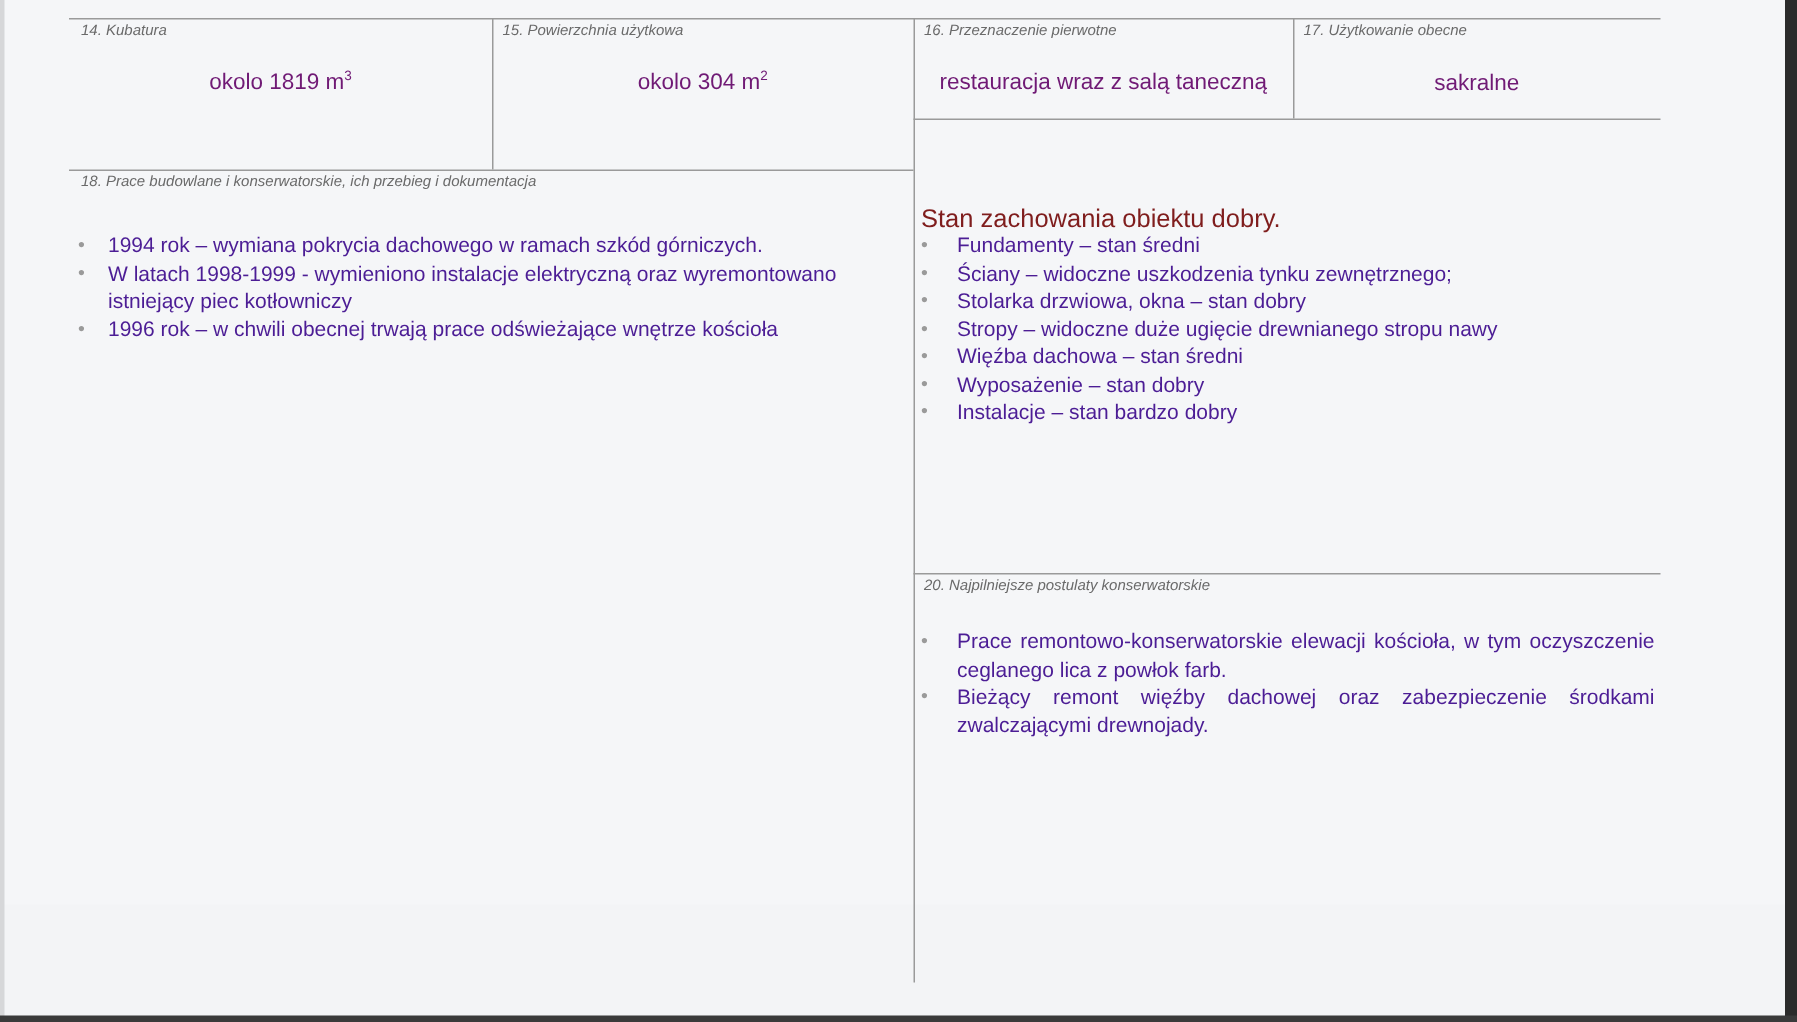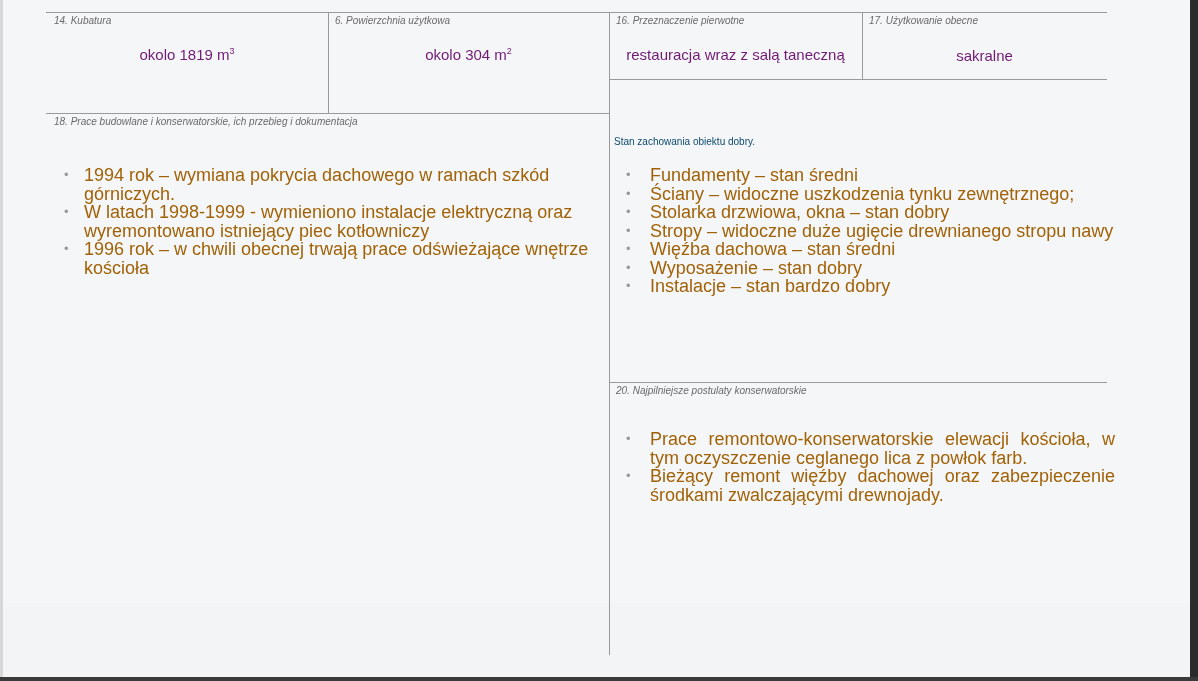--- a/index.html
+++ b/index.html
@@ -15,48 +15,48 @@
   .edge-left { position:absolute; left:0; top:0; width:3px; height:681px; background:#d6d7d9; }
 
   .hl { position:absolute; height:1px; background:#9a9a9a; }
   .vl { position:absolute; width:1px; background:#9a9a9a; }
 
   .label { position:absolute; font-size:10px; font-style:italic; color:#6a6a6a; white-space:nowrap; }
   .label.wrap { white-space:normal; line-height:14px; }
   .value { position:absolute; font-size:15px; color:#701a75; text-align:center; }
   .value sup { font-size:9px; vertical-align:super; line-height:0; }
 
-  ul.blist { list-style:none; margin:12px; padding:0; position:absolute; font-size:18px; color:#a16207; }
+  ul.blist { list-style:none; margin:0; padding:0; position:absolute; font-size:14px; color:#4c1d95; }
   ul.blist li { position:relative; padding-left:22px; line-height:18.5px; }
   ul.blist li::before { content:"\2022"; position:absolute; left:2px; top:0; color:#9a9a9a; font-size:13px; }
   ul.blist.right li { padding-left:30px; }
   ul.blist.right li::before { left:6px; }
   .justify li { text-align:justify; text-align-last:left; }
 
-  .para { position:absolute; font-size:10px; color:#0c4a6e; }
+  .para { position:absolute; font-size:17px; color:#7f1d1d; }
 </style>
 </head>
 <body>
 
 <div class="page">
 
   <div class="hl" style="left:46px; top:12px; width:1061px;"></div>
   <div class="vl" style="left:328px; top:12px; height:101px;"></div>
   <div class="vl" style="left:609px; top:12px; height:643px;"></div>
   <div class="vl" style="left:862px; top:12px; height:67px;"></div>
   <div class="hl" style="left:609px; top:79px; width:498px;"></div>
   <div class="hl" style="left:46px; top:113px; width:563px;"></div>
   <div class="hl" style="left:609px; top:382px; width:498px;"></div>
 
   <div class="label" style="left:54px; top:15px;">14.  Kubatura</div>
   <div class="value" style="left:46px; top:46px; width:282px;">
     <span>okolo 1819 m</span><sup>3</sup>
   </div>
 
-  <div class="label" style="left:335px; top:15px;">6.  Powierzchnia użytkowa</div>
+  <div class="label" style="left:335px; top:15px;">15.  Powierzchnia użytkowa</div>
   <div class="value" style="left:328px; top:46px; width:281px;">
     <span>okolo  304  m</span><sup>2</sup>
   </div>
 
   <div class="label" style="left:616px; top:15px;">16.  Przeznaczenie pierwotne</div>
   <div class="value" style="left:609px; top:46px; width:253px;">restauracja wraz z salą taneczną</div>
 
   <div class="label" style="left:869px; top:15px;">17.  Użytkowanie obecne</div>
   <div class="value" style="left:862px; top:47px; width:245px;">sakralne</div>
 

